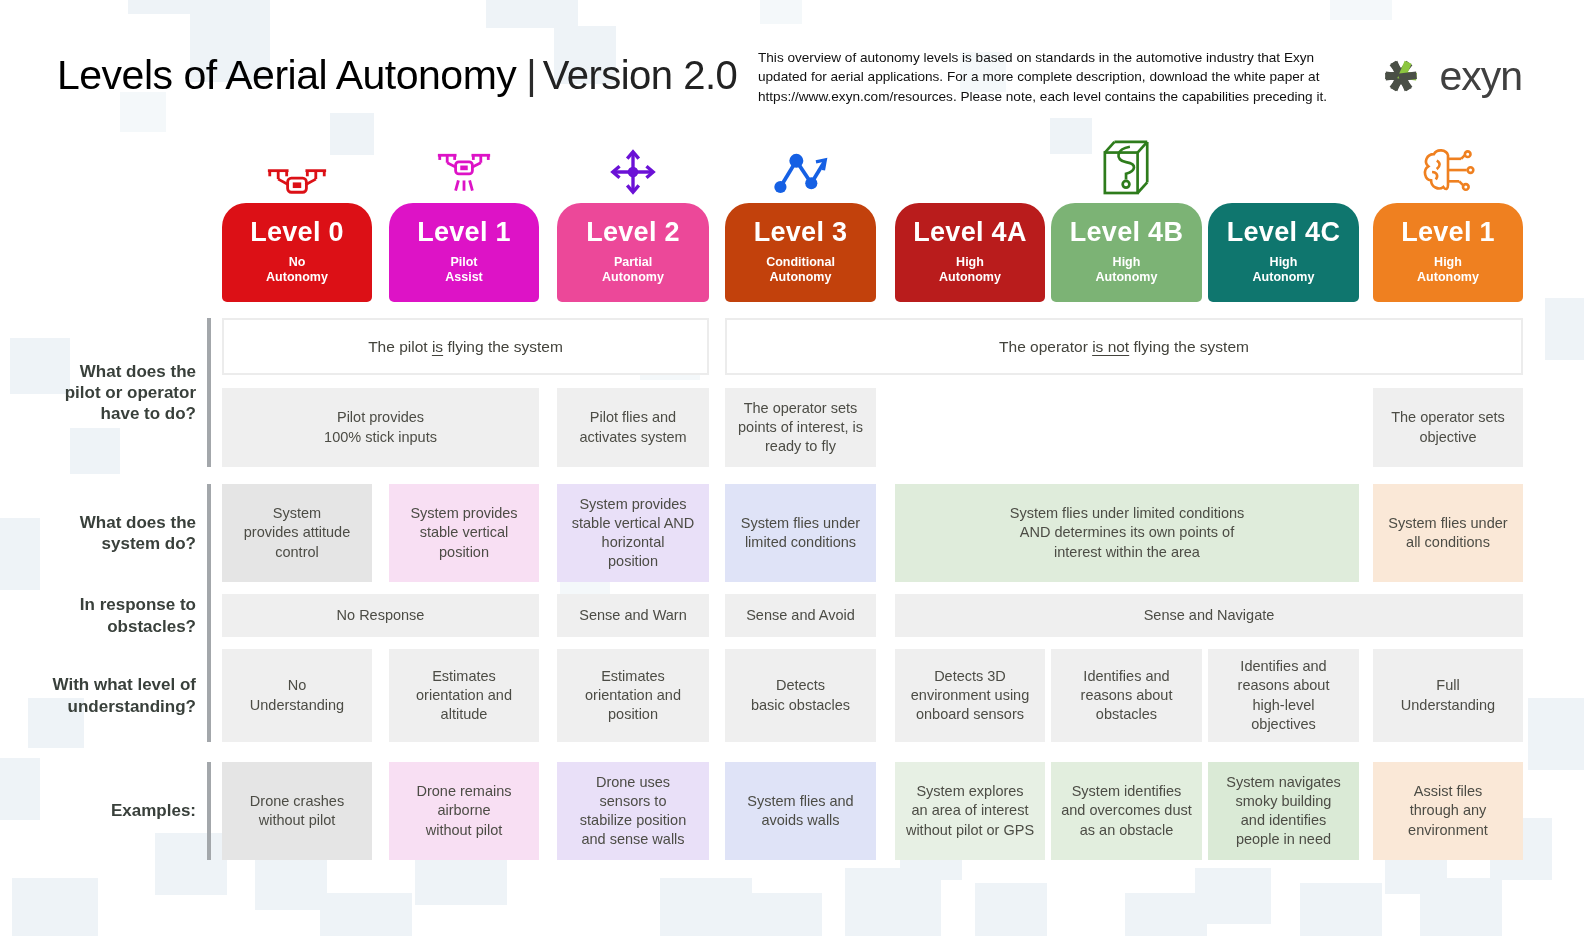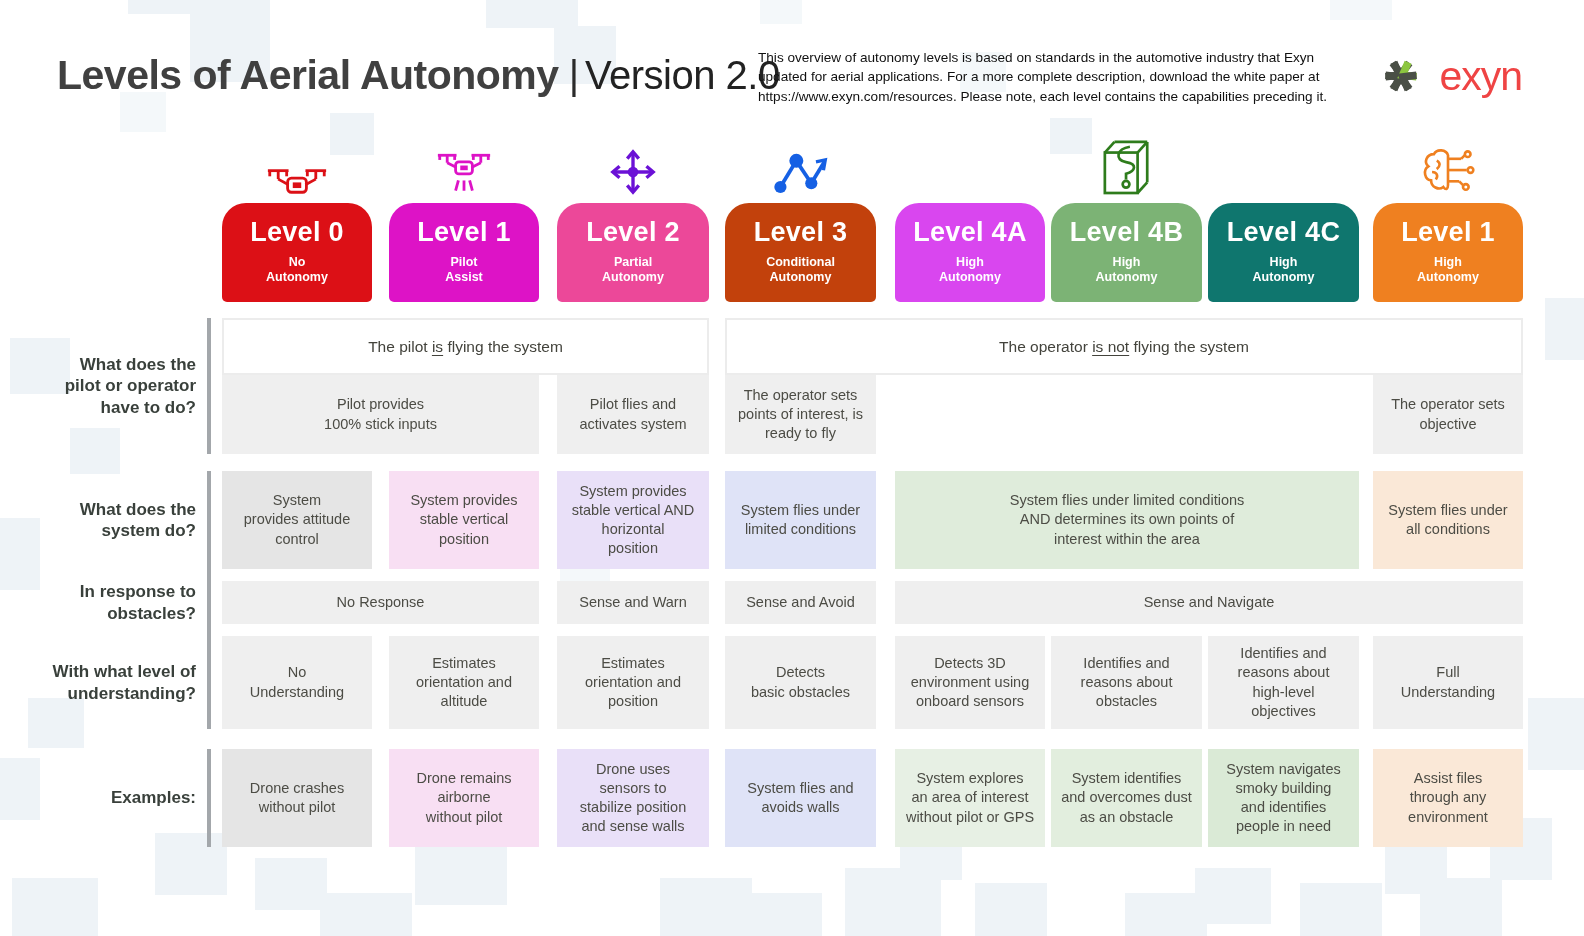--- a/index.html
+++ b/index.html
@@ -6,60 +6,60 @@
   .page{
     position:relative;width:1584px;height:936px;background:#ffffff;overflow:hidden;
     font-family:"Liberation Sans",sans-serif;
   }
   .bg{position:absolute;inset:0;z-index:0;}
   .hdr{position:relative;z-index:1;}
   .main{position:absolute;top:137px;left:0;right:0;z-index:1;}
 
   
   .title{position:absolute;left:57px;top:52px;margin:0;white-space:nowrap;}
-  .title .t-bold{font-size:41px;font-weight:bold;color:#404040;letter-spacing:-0.5px;}
+  .title .t-bold{font-size:41px;font-weight:normal;color:#000000;letter-spacing:-0.5px;}
   .title .t-sep{font-size:40px;font-weight:400;color:#2b2b2b;margin:0 6px 0 10px;}
   .title .t-ver{font-size:40px;font-weight:400;color:#222222;letter-spacing:-0.5px;}
   .desc{position:absolute;left:758px;top:48px;width:588px;margin:0;
     font-size:13.6px;line-height:1.42;color:#101010;}
   .logo{position:absolute;right:62px;top:48px;display:flex;align-items:center;gap:10px;}
-  .logo-text{font-size:41px;color:#ef4444;letter-spacing:-1px;}
+  .logo-text{font-size:41px;color:#404040;letter-spacing:-1px;}
 
   
   :root{--cols:150px 17px 150px 18px 152px 16px 151px 19px 150px 6px 151px 6px 151px 14px 150px;}
   .grid{display:grid;grid-template-columns:var(--cols);}
   .c1{grid-column:1/2}.c3{grid-column:3/4}.c5{grid-column:5/6}.c7{grid-column:7/8}
   .c9{grid-column:9/10}.c11{grid-column:11/12}.c13{grid-column:13/14}.c15{grid-column:15/16}
   .sp01{grid-column:1/4}.sp012{grid-column:1/6}.sp345{grid-column:7/16}
   .sp4{grid-column:9/14}.sp4to5{grid-column:9/16}
   .row1{grid-row:1}.row2{grid-row:2}
 
   .head-grid{margin-left:222px;}
   .icons{height:62px;}
   .icon-cell{display:flex;align-items:flex-end;justify-content:center;padding-bottom:3px;}
   .levels{margin-top:4px;}
 
   .level-box{height:99px;border-radius:24px 24px 5px 5px;color:#fff;text-align:center;
     padding-top:13px;box-sizing:border-box;}
   .level-name{font-size:27px;font-weight:bold;line-height:32px;letter-spacing:0.3px;}
   .level-sub{font-size:12.5px;font-weight:bold;line-height:15px;margin-top:7px;white-space:pre-line;}
   .lv0{background:#DC1016}.lv1{background:#DD13C6}.lv2{background:#ec4899}.lv3{background:#c2410c}
-  .lv4a{background:#d946ef}.lv4b{background:#7CB375}.lv4c{background:#0f766e}.lv5{background:#EF8020}
+  .lv4a{background:#b91c1c}.lv4b{background:#7CB375}.lv4c{background:#0f766e}.lv5{background:#EF8020}
 
   
   .row-block{display:flex;align-items:stretch;}
   .mt16{margin-top:16px}.mt17{margin-top:17px}.mt20{margin-top:20px}
   .label-wrap{width:196px;margin-right:11px;display:flex;align-items:center;justify-content:flex-end;}
   .label-col{width:196px;margin-right:11px;display:flex;flex-direction:column;}
   .row-label{display:flex;align-items:center;justify-content:flex-end;text-align:right;
     white-space:pre-line;font-weight:bold;font-size:17px;color:#39403b;line-height:1.25;}
   .h-r2{height:98px}.h-r3{height:43px;margin-top:12px}.h-r4{height:93px;margin-top:12px}
   .vbar{width:4px;background:#a3a7ab;margin-right:11px;}
   .stack{display:flex;flex-direction:column;}
-  .rb1-grid{grid-template-rows:57px 79px;row-gap:0;}
+  .rb1-grid{grid-template-rows:57px 79px;row-gap:13px;}
   .r2{grid-auto-rows:98px}.r3{grid-auto-rows:43px;margin-top:12px}
   .r4{grid-auto-rows:93px;margin-top:12px}.r5{grid-auto-rows:98px}
 
   .banner{background:#ffffff;border:2px solid #ececec;display:flex;align-items:center;
     justify-content:center;font-size:15.5px;color:#43433c;box-sizing:border-box;}
   .banner .u{text-decoration:underline;text-underline-offset:3px;}
 
   .cell{display:flex;align-items:center;justify-content:center;text-align:center;
     font-size:14.5px;line-height:1.32;color:#4c4c45;padding:5px 8px;box-sizing:border-box;
     white-space:pre-line;}

